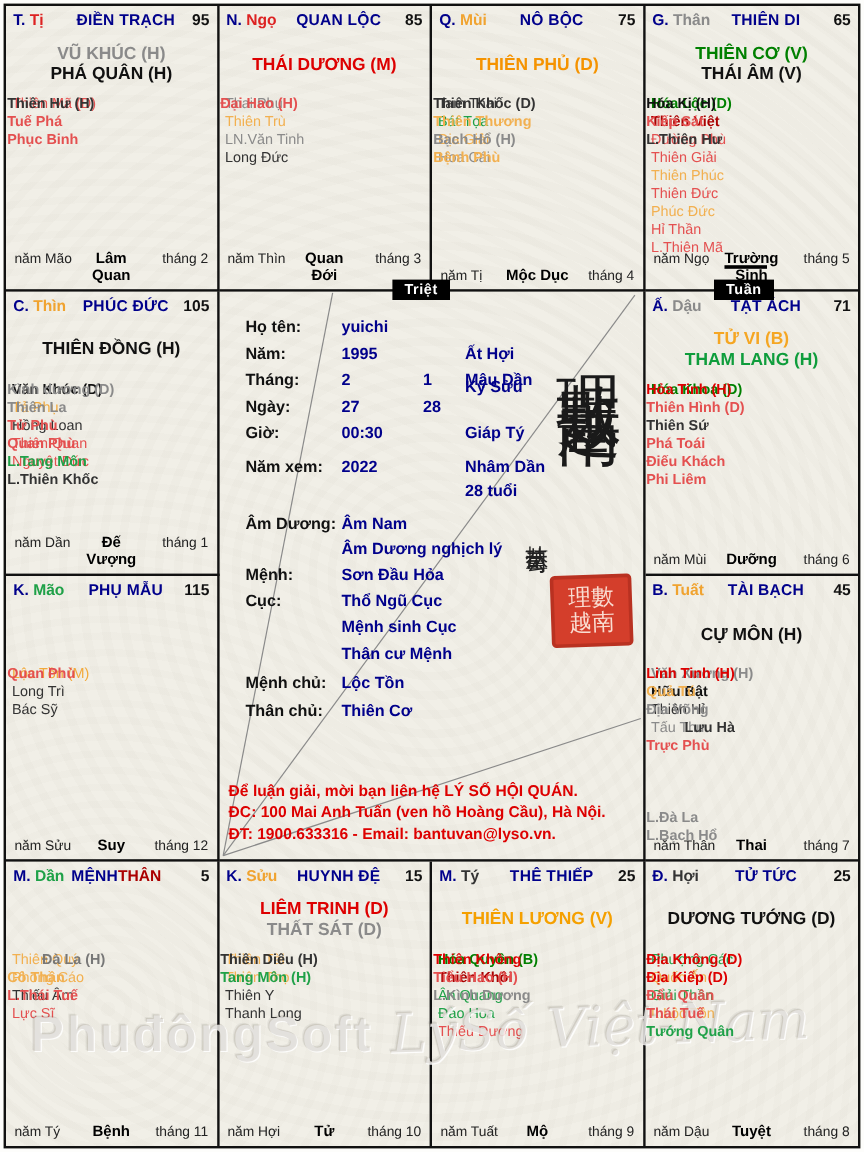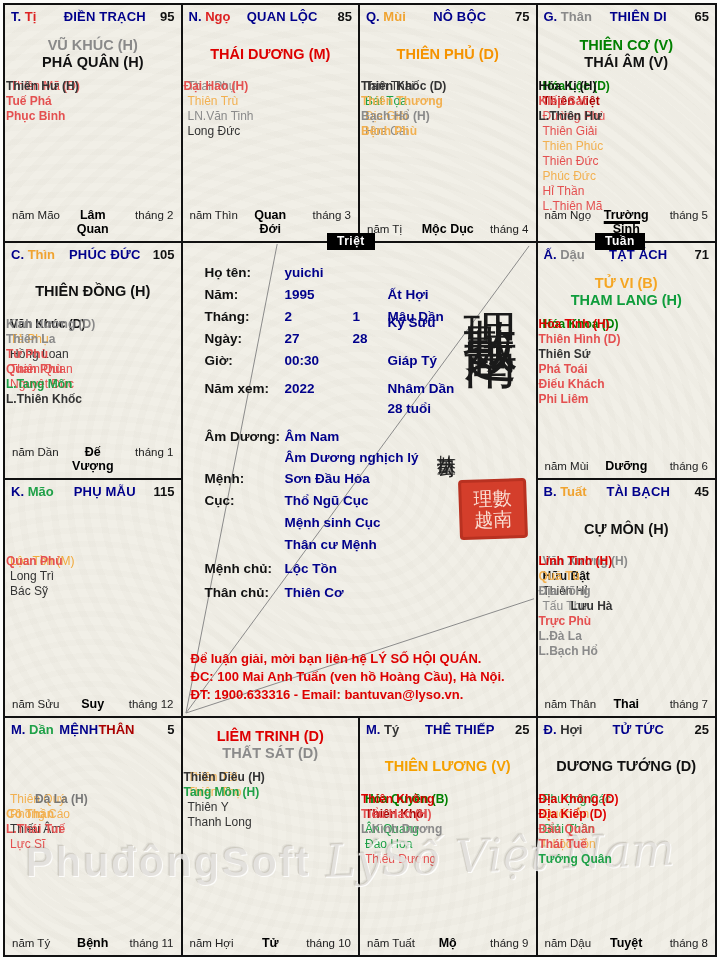--- a/index.html
+++ b/index.html
@@ -333,21 +333,21 @@
         <div class="st" style="color: rgb(17, 17, 17); font-weight: bold;">Hữu Bật</div>
         <div class="st" style="color: rgb(51, 51, 51);">Thiên Hỉ</div>
         <div class="st" style="color: rgb(138, 138, 138);">Tấu Thư</div>
       </div>
       <div class="scol r">
         <div class="st" style="color: rgb(221, 0, 0); font-weight: bold;">Linh Tinh (H)</div>
         <div class="st" style="color: rgb(242, 176, 80);">Quả Tú</div>
         <div class="st" style="color: rgb(138, 138, 138);">Địa Võng</div>
         <div class="st" style="color: rgb(51, 51, 51); padding-left: 32px;">Lưu Hà</div>
         <div class="st" style="color: rgb(228, 80, 80);">Trực Phù</div>
-        <div class="st" style="color: rgb(138, 138, 138);">L.Đà La</div>
+        <div class="st" style="color: rgb(138, 138, 138); margin-top: 45px;">L.Đà La</div>
         <div class="st" style="color: rgb(138, 138, 138);">L.Bạch Hổ</div>
       </div>
     </div>
     <div class="pfoot">
       <span class="nam">năm Thân</span>
       <span class="van">Thai</span>
       <span class="thg">tháng 7</span>
     </div>
   </div>
 
@@ -373,20 +373,25 @@
       </div>
     </div>
     <div class="pfoot">
       <span class="nam">năm Tý</span>
       <span class="van">Bệnh</span>
       <span class="thg">tháng 11</span>
     </div>
   </div>
 
   <div class="cell lastr" style="grid-area:4/2">
+    <div class="phdr">
+      <span class="can"><span>K.</span> <span style="color: rgb(240, 163, 48);">Sửu</span></span>
+      <span class="pname">HUYNH ĐỆ</span>
+      <span class="pnum">15</span>
+    </div>
     <div class="mains">
       <div class="main" style="color: rgb(221, 0, 0);">LIÊM TRINH (D)</div>
       <div class="main" style="color: rgb(138, 138, 138);">THẤT SÁT (D)</div>
     </div>
     <div class="cols">
       <div class="scol l">
         <div class="st" style="color: rgb(242, 176, 80);">Thiên Tài</div>
         <div class="st" style="color: rgb(242, 176, 80);">Thiên Thọ</div>
         <div class="st" style="color: rgb(51, 51, 51);">Thiên Y</div>
         <div class="st" style="color: rgb(51, 51, 51);">Thanh Long</div>

